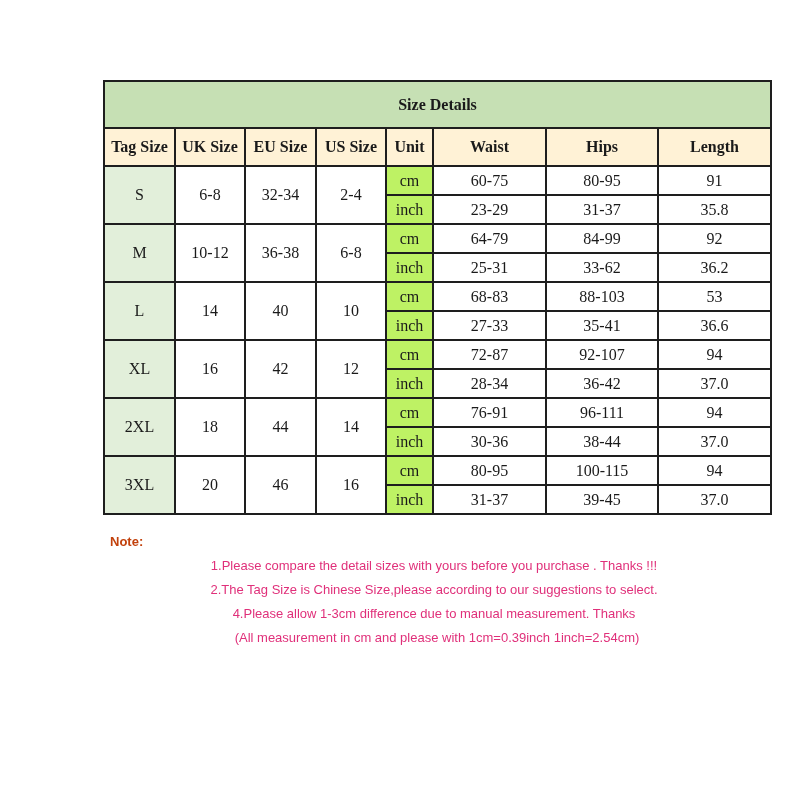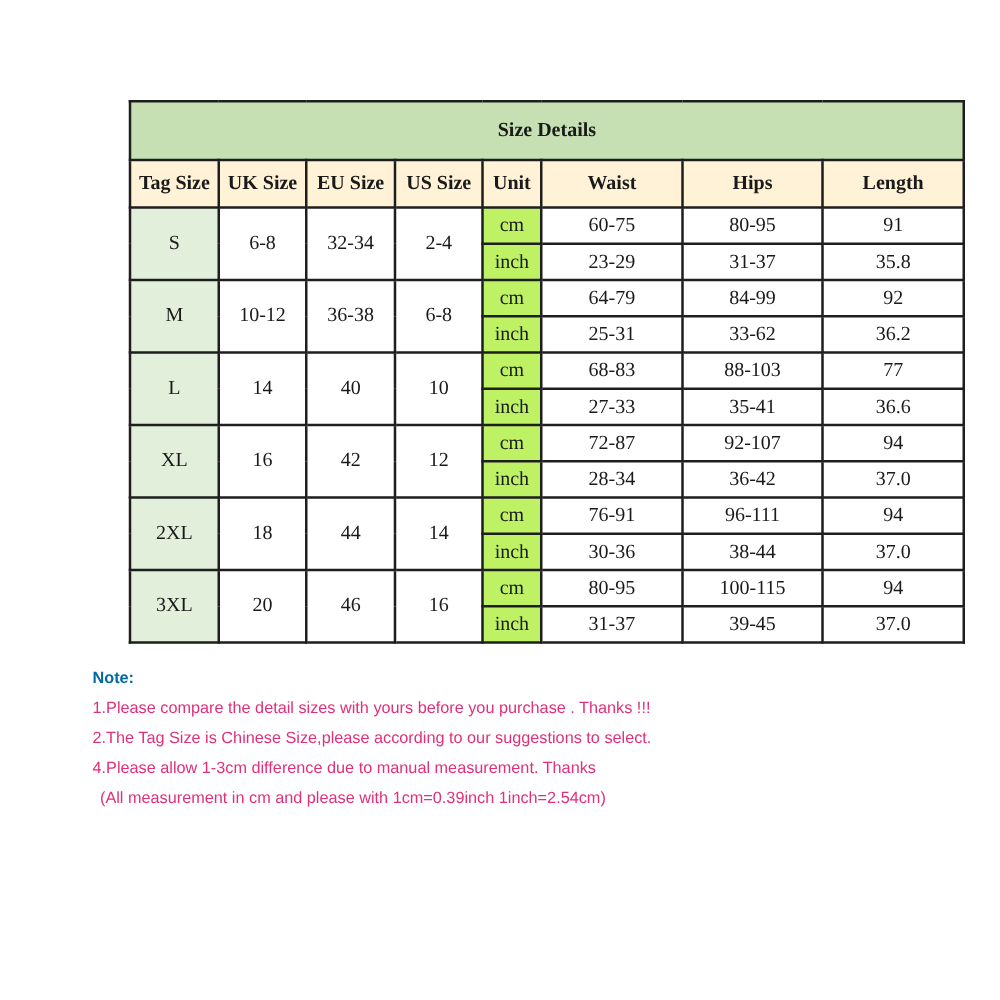--- a/index.html
+++ b/index.html
@@ -16,22 +16,22 @@
     .hdr th { background: #fff2d6; height: 36px; font-weight: bold; font-size: 16px; white-space: nowrap; }
     .tag-cell { background: #e2efda; }
     .unit-cell { background: #bef264; font-size: 16px; }
     .sub td { height: 27px; }
     .sub.inch td { border-top: 2px solid #4a4a4a; }
     .plain { background: #ffffff; }
     .notes {
       position: absolute; left: 74px; top: 534px; width: 720px;
       font-family: "Liberation Sans", sans-serif; color: #e0307a; font-size: 13px;
     }
-    .notes .note-title { font-weight: bold; color: #0369a1; margin-bottom: 9px; }
-    .notes .note-line { line-height: 15px; margin-bottom: 9px; white-space: nowrap; }
+    .notes .note-title { font-weight: bold; color: #c2410c; margin-bottom: 9px; margin-left: 36px; }
+    .notes .note-line { line-height: 15px; margin-bottom: 9px; white-space: nowrap; text-align: center; }
     .notes .note-line.indent { padding-left: 6px; }
   </style>
 </head>
 <body>
 
 <table class="size-table">
   <colgroup>
     <col style="width:71px">
       <col style="width:70px">
       <col style="width:71px">
@@ -90,21 +90,21 @@
         <td class="plain">36.2</td>
       </tr>
       <tr class="sub cm">
         <td class="tag-cell" rowspan="2">L</td>
         <td class="plain" rowspan="2">14</td>
         <td class="plain" rowspan="2">40</td>
         <td class="plain" rowspan="2">10</td>
         <td class="unit-cell">cm</td>
         <td class="plain">68-83</td>
         <td class="plain">88-103</td>
-        <td class="plain">77</td>
+        <td class="plain">53</td>
       </tr>
       <tr class="sub inch">
         <td class="unit-cell">inch</td>
         <td class="plain">27-33</td>
         <td class="plain">35-41</td>
         <td class="plain">36.6</td>
       </tr>
       <tr class="sub cm">
         <td class="tag-cell" rowspan="2">XL</td>
         <td class="plain" rowspan="2">16</td>

